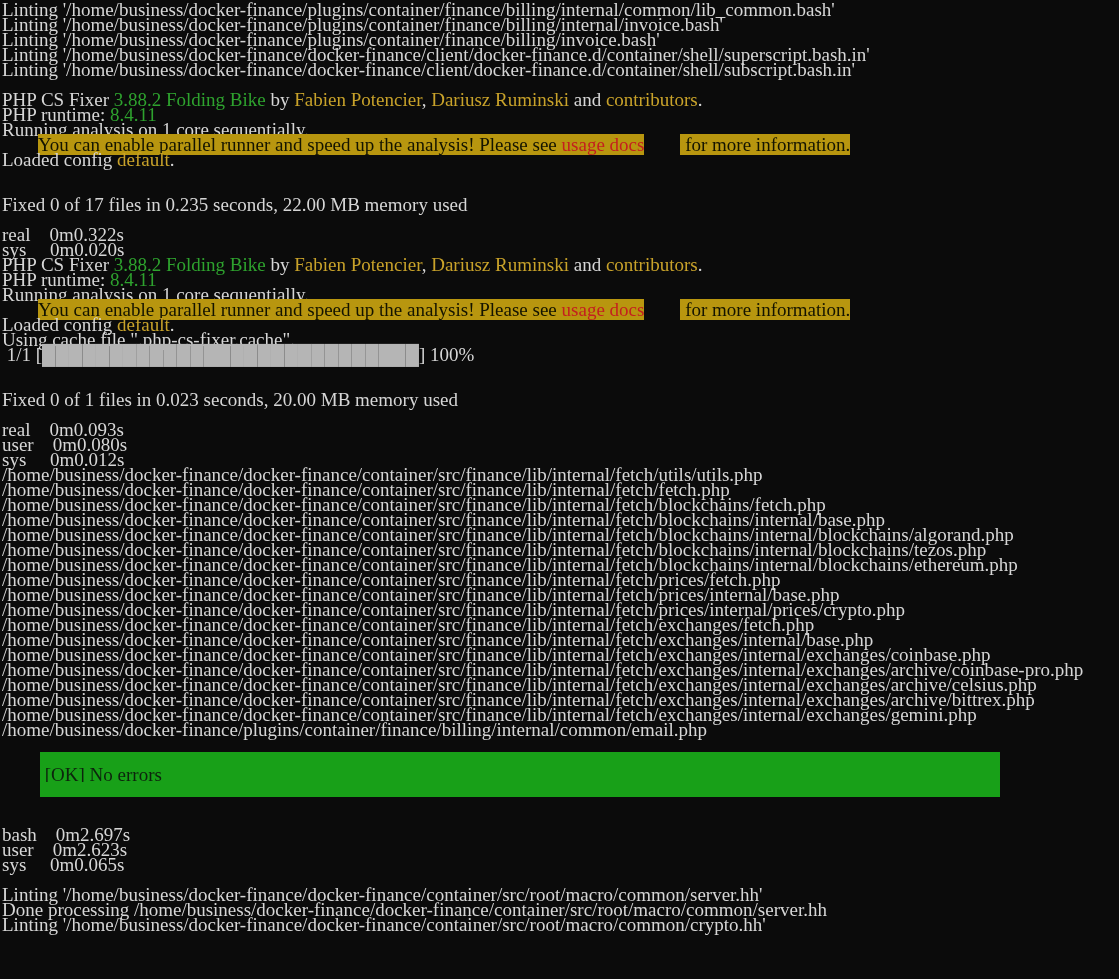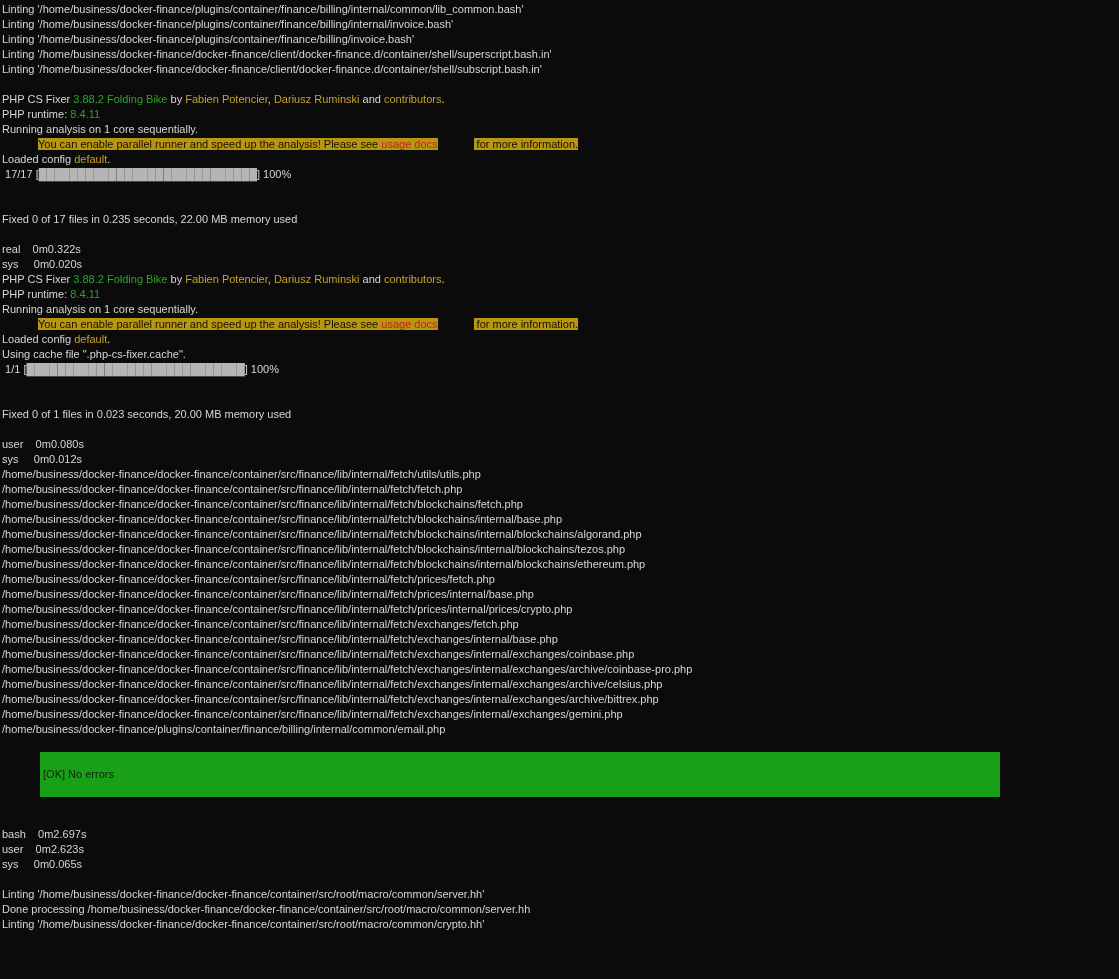--- a/index.html
+++ b/index.html
@@ -10,22 +10,22 @@
   body {
     width: 1119px;
     height: 979px;
     overflow: hidden;
   }
   .terminal {
     box-sizing: border-box;
     width: 1033px;
     height: 979px;
     padding: 2px 0 0 2px;
-    font-family: Liberation Sans, sans-serif;
-    font-size: 11px;
+    font-family: Liberation Serif, serif;
+    font-size: 19px;
     line-height: 15px;
     color: var(--foreground, #d6d6d6);
     background: var(--background, #0b0b0b);
   }
   .line {
     height: 15px;
     white-space: pre;
   }
   .s-fg  { color: var(--foreground, #d6d6d6); }
   .s-g   { color: var(--green, #2ea22e); }
@@ -52,38 +52,38 @@
       <div class="line"><span class="s-fg">Linting '/home/business/docker-finance/plugins/container/finance/billing/internal/invoice.bash'</span></div>
       <div class="line"><span class="s-fg">Linting '/home/business/docker-finance/plugins/container/finance/billing/invoice.bash'</span></div>
       <div class="line"><span class="s-fg">Linting '/home/business/docker-finance/docker-finance/client/docker-finance.d/container/shell/superscript.bash.in'</span></div>
       <div class="line"><span class="s-fg">Linting '/home/business/docker-finance/docker-finance/client/docker-finance.d/container/shell/subscript.bash.in'</span></div>
       <div class="line"></div>
       <div class="line"><span class="s-fg">PHP CS Fixer </span><span class="s-g">3.88.2 Folding Bike</span><span class="s-fg"> by </span><span class="s-y">Fabien Potencier</span><span class="s-fg">, </span><span class="s-y">Dariusz Ruminski</span><span class="s-fg"> and </span><span class="s-y">contributors</span><span class="s-fg">.</span></div>
       <div class="line"><span class="s-fg">PHP runtime: </span><span class="s-g">8.4.11</span></div>
       <div class="line"><span class="s-fg">Running analysis on 1 core sequentially.</span></div>
       <div class="line"><span class="s-wb">You can enable parallel runner and speed up the analysis! Please see </span><span class="s-wr">usage docs</span><span class="s-wb"> for more information.</span></div>
       <div class="line"><span class="s-fg">Loaded config </span><span class="s-y">default</span><span class="s-fg">.</span></div>
-      <div class="line"><span class="s-fg"> 17/17 [</span><span class="s-bar">████████████████████████████</span><span class="s-fg">] 100%</span></div>
       <div class="line"></div>
       <div class="line"></div>
       <div class="line"><span class="s-fg">Fixed 0 of 17 files in 0.235 seconds, 22.00 MB memory used</span></div>
       <div class="line"></div>
       <div class="line"><span class="s-fg">real    0m0.322s</span></div>
       <div class="line"><span class="s-fg">sys     0m0.020s</span></div>
       <div class="line"><span class="s-fg">PHP CS Fixer </span><span class="s-g">3.88.2 Folding Bike</span><span class="s-fg"> by </span><span class="s-y">Fabien Potencier</span><span class="s-fg">, </span><span class="s-y">Dariusz Ruminski</span><span class="s-fg"> and </span><span class="s-y">contributors</span><span class="s-fg">.</span></div>
       <div class="line"><span class="s-fg">PHP runtime: </span><span class="s-g">8.4.11</span></div>
       <div class="line"><span class="s-fg">Running analysis on 1 core sequentially.</span></div>
       <div class="line"><span class="s-wb">You can enable parallel runner and speed up the analysis! Please see </span><span class="s-wr">usage docs</span><span class="s-wb"> for more information.</span></div>
       <div class="line"><span class="s-fg">Loaded config </span><span class="s-y">default</span><span class="s-fg">.</span></div>
       <div class="line"><span class="s-fg">Using cache file ".php-cs-fixer.cache".</span></div>
       <div class="line"><span class="s-fg"> 1/1 [</span><span class="s-bar">████████████████████████████</span><span class="s-fg">] 100%</span></div>
       <div class="line"></div>
       <div class="line"></div>
       <div class="line"><span class="s-fg">Fixed 0 of 1 files in 0.023 seconds, 20.00 MB memory used</span></div>
       <div class="line"></div>
+      <div class="line"><span class="s-fg">real    0m0.093s</span></div>
       <div class="line"><span class="s-fg">user    0m0.080s</span></div>
       <div class="line"><span class="s-fg">sys     0m0.012s</span></div>
       <div class="line"><span class="s-fg">/home/business/docker-finance/docker-finance/container/src/finance/lib/internal/fetch/utils/utils.php</span></div>
       <div class="line"><span class="s-fg">/home/business/docker-finance/docker-finance/container/src/finance/lib/internal/fetch/fetch.php</span></div>
       <div class="line"><span class="s-fg">/home/business/docker-finance/docker-finance/container/src/finance/lib/internal/fetch/blockchains/fetch.php</span></div>
       <div class="line"><span class="s-fg">/home/business/docker-finance/docker-finance/container/src/finance/lib/internal/fetch/blockchains/internal/base.php</span></div>
       <div class="line"><span class="s-fg">/home/business/docker-finance/docker-finance/container/src/finance/lib/internal/fetch/blockchains/internal/blockchains/algorand.php</span></div>
       <div class="line"><span class="s-fg">/home/business/docker-finance/docker-finance/container/src/finance/lib/internal/fetch/blockchains/internal/blockchains/tezos.php</span></div>
       <div class="line"><span class="s-fg">/home/business/docker-finance/docker-finance/container/src/finance/lib/internal/fetch/blockchains/internal/blockchains/ethereum.php</span></div>
       <div class="line"><span class="s-fg">/home/business/docker-finance/docker-finance/container/src/finance/lib/internal/fetch/prices/fetch.php</span></div>

